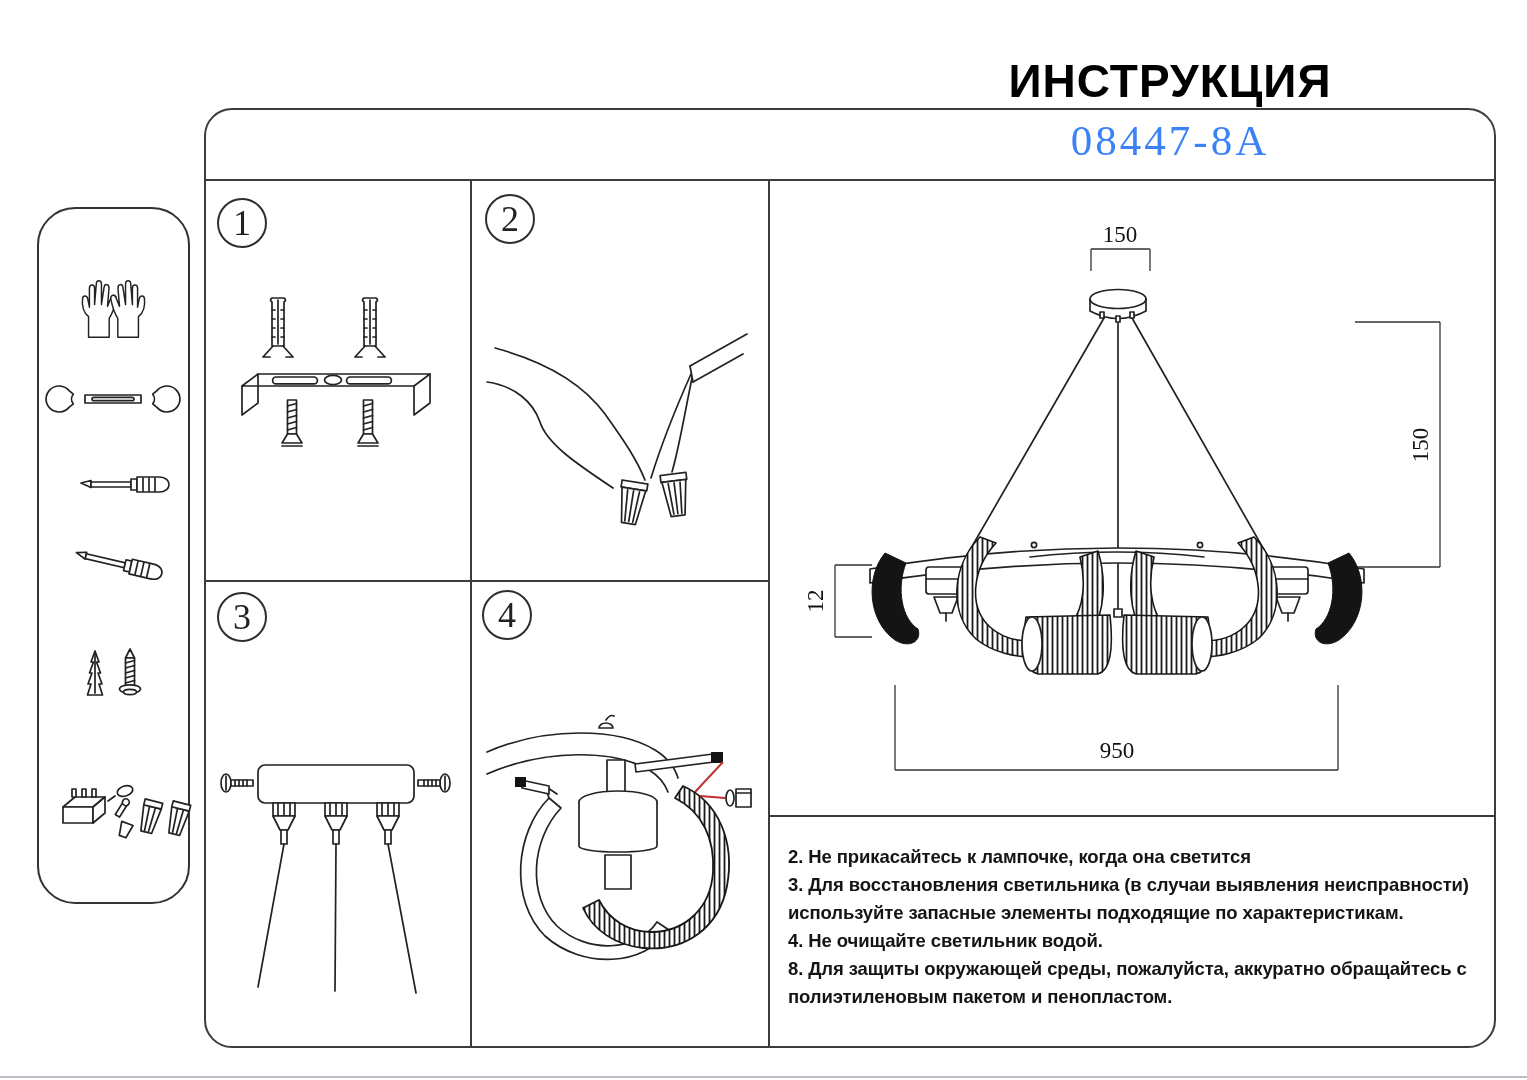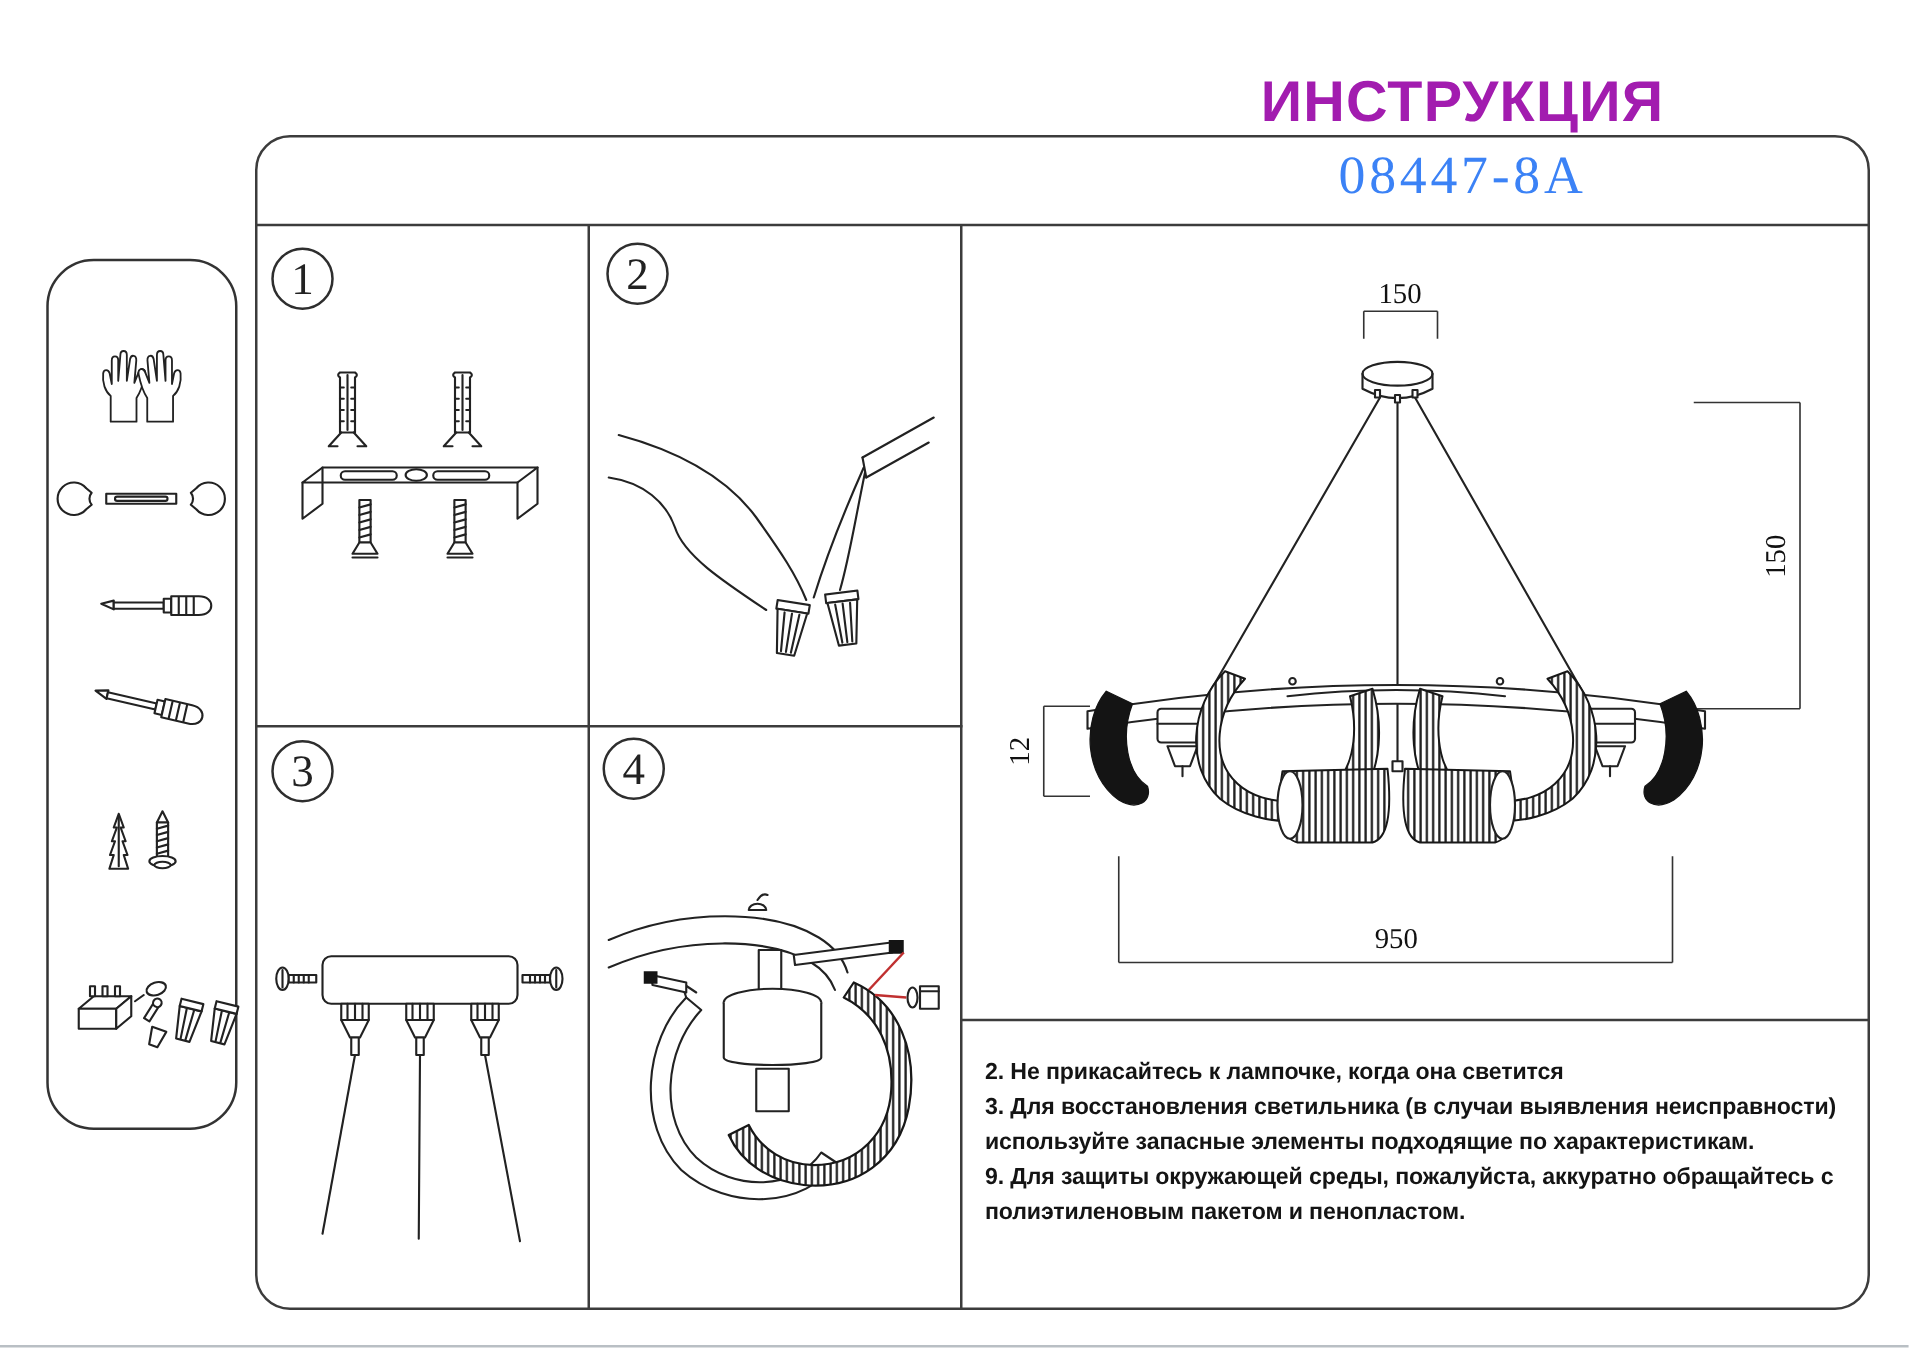--- a/index.html
+++ b/index.html
@@ -3,21 +3,21 @@
 <meta charset="utf-8">
 <style>
   html,body{margin:0;padding:0;background:#ffffff;}
   body{width:1527px;height:1080px;position:relative;overflow:hidden;
        font-family:"Liberation Sans",sans-serif;color:#161616;}
   .abs{position:absolute;}
   svg{overflow:visible;display:block;}
 
   
   .title{left:950px;top:54px;width:440px;text-align:center;
-         font-size:46px;font-weight:800;letter-spacing:1px;color:#a21caf;}
+         font-size:46px;font-weight:800;letter-spacing:1px;color:#000000;}
   .model{left:950px;top:116px;width:440px;text-align:center;
          font-family:"Liberation Serif",serif;font-size:43px;font-weight:400;
          letter-spacing:3px;color:#3b82f6;}
 
   
   .main-box{left:204px;top:108px;width:1292px;height:940px;
             border:2px solid #3c3c3c;border-radius:28px;box-sizing:border-box;background:transparent;}
   .sidebar{left:37px;top:207px;width:153px;height:697px;
            border:2px solid #333;border-radius:38px;box-sizing:border-box;}
   .hline,.vline{background:#3c3c3c;}
@@ -398,16 +398,17 @@
       <path d="M246 432 C 240 470, 246 486, 258 489 L 318 489 C 329 486, 334 468, 330 430 Z" fill="url(#ribs)" stroke="#181818" stroke-width="1.6" stroke-linejoin="round"></path>
       <ellipse class="fw" cx="252" cy="459" rx="10" ry="27"></ellipse>
     </g>
   </g>
   <use href="#shadeL" transform="translate(674,0) scale(-1,1)"></use>
 </svg>
 
 <div class="abs notes">
   <p>2. Не прикасайтесь к лампочке, когда она светится</p>
   <p>3. Для восстановления светильника (в случаи выявления неисправности) используйте запасные элементы подходящие по характеристикам.</p>
-  <p>9. Для защиты окружающей среды, пожалуйста, аккуратно обращайтесь с полиэтиленовым пакетом и пенопластом.</p>
+  <p>4. Не очищайте светильник водой.</p>
+  <p>8. Для защиты окружающей среды, пожалуйста, аккуратно обращайтесь с полиэтиленовым пакетом и пенопластом.</p>
 </div>
 
 <div class="abs bottom-edge"></div>
 
 </body></html>

